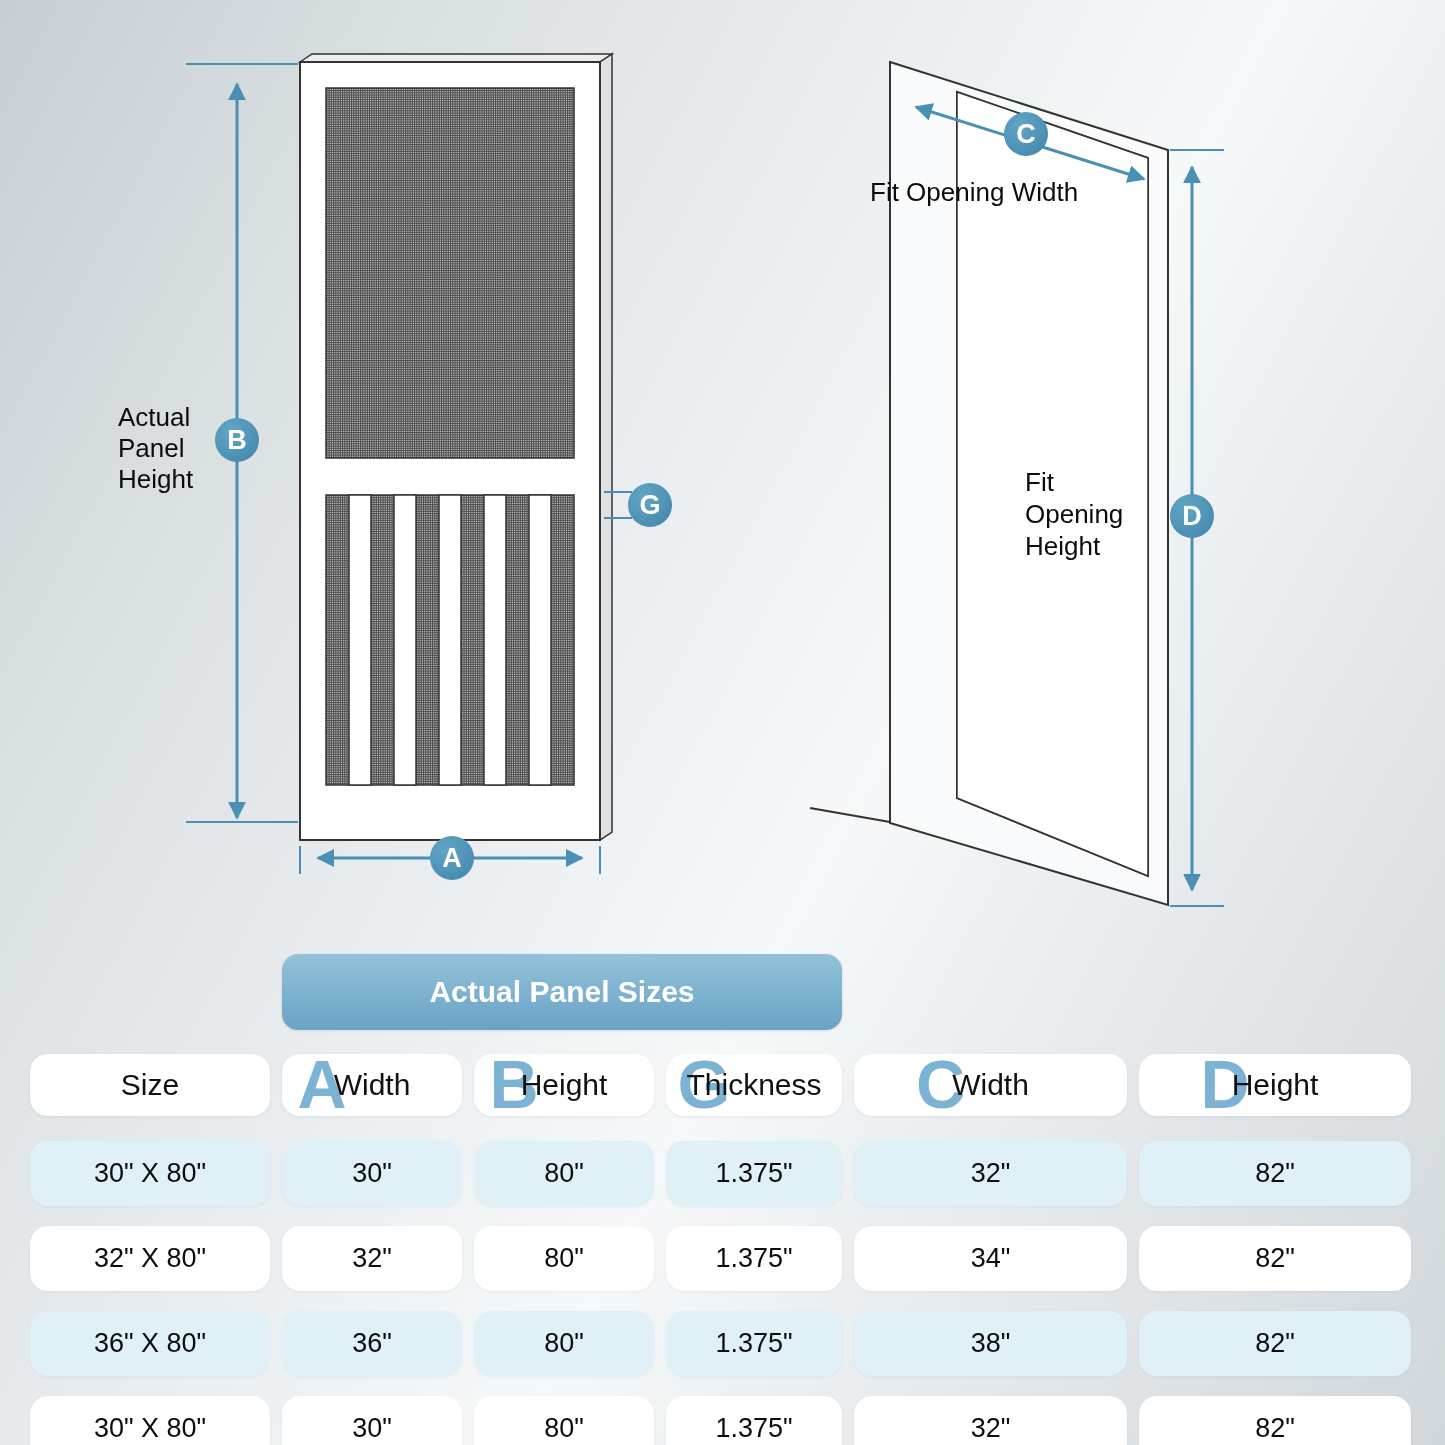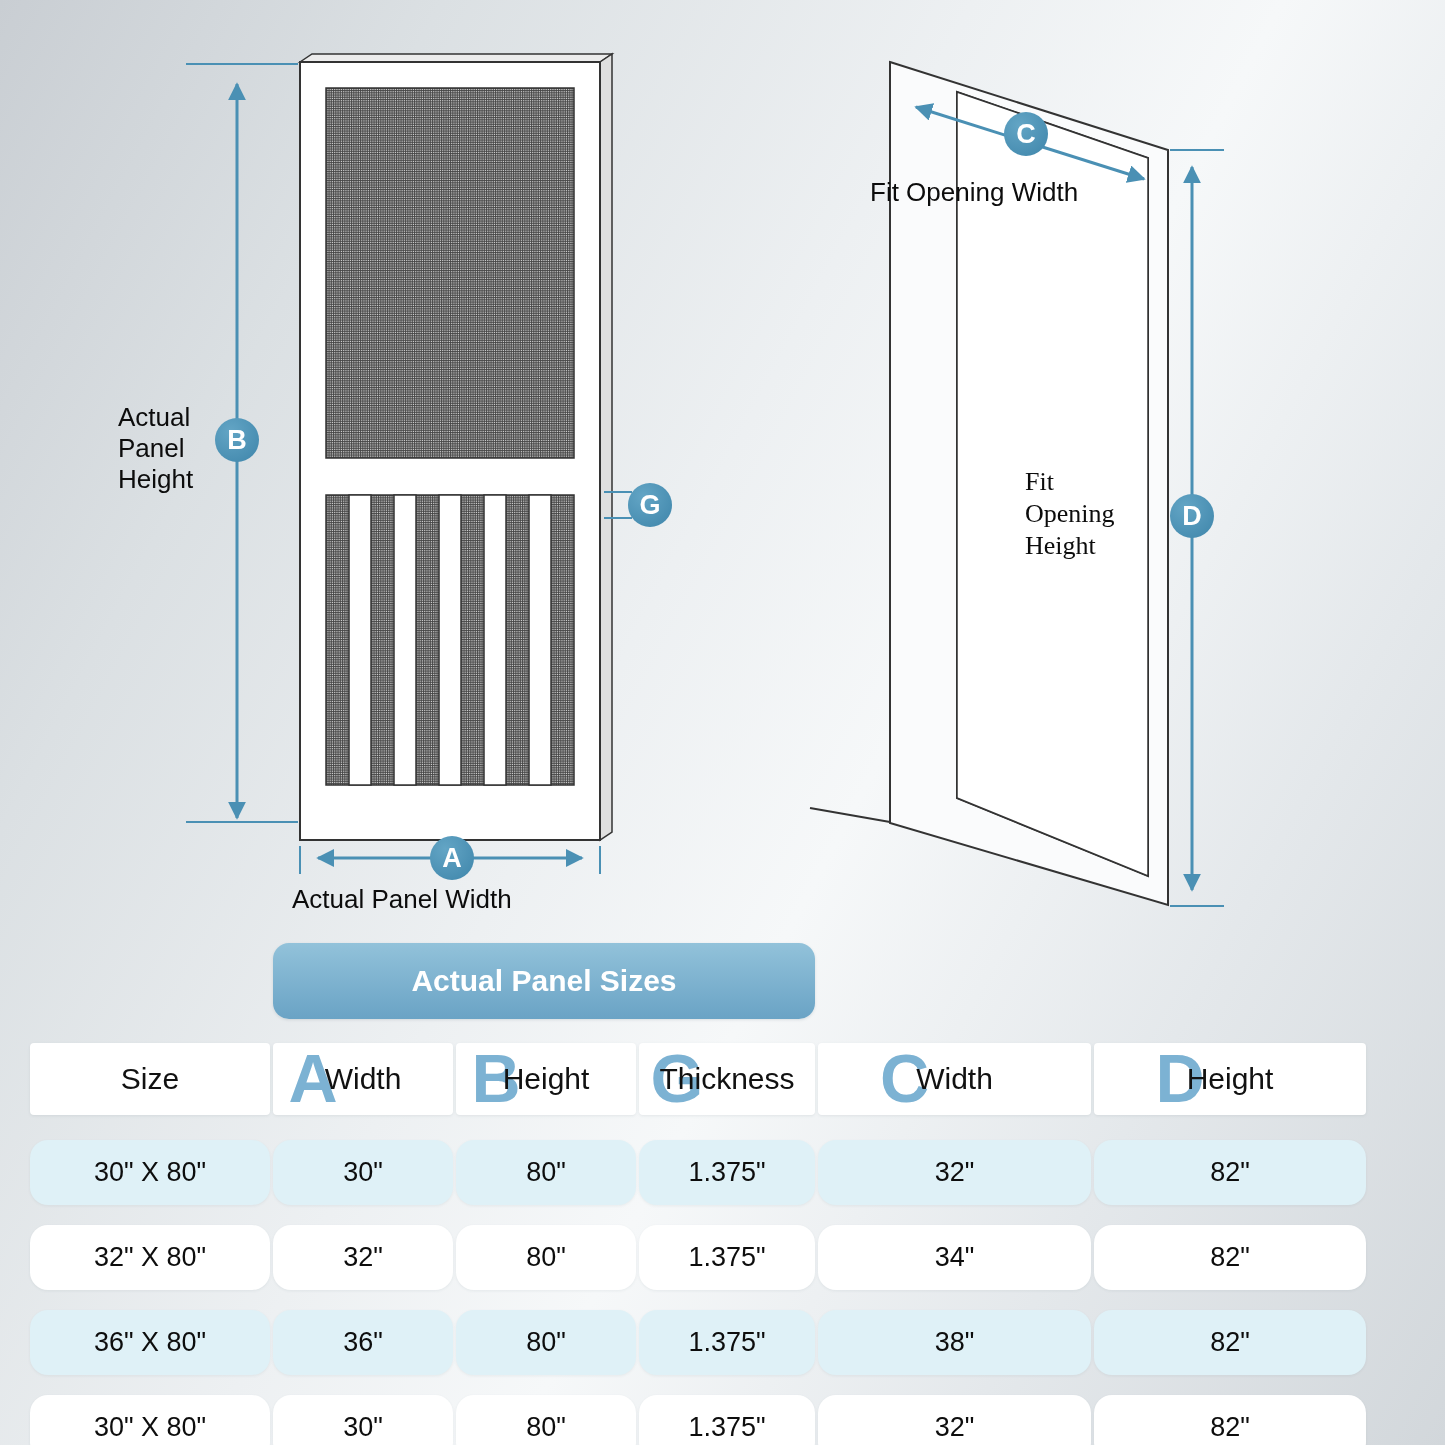--- a/index.html
+++ b/index.html
@@ -11,30 +11,30 @@
   .stage{position:absolute;left:0;top:0;width:1445px;height:940px;}
   .stage svg{position:absolute;left:0;top:0;}
   .marker{
     position:absolute;width:44px;height:44px;border-radius:50%;
     background:radial-gradient(circle at 35% 30%,#63a5c5,#3e85aa);
     color:#fff;font-weight:700;font-size:27px;
     display:flex;align-items:center;justify-content:center;
   }
   .dlabel{position:absolute;font-size:26px;text-align:left;white-space:pre-line;line-height:31px;color:#0c0c0c;}
   .table-area{position:absolute;left:30px;top:943px;width:1382px;}
-  .grid{display:grid;grid-template-columns:240px 180px 180px 176px 273px 272px;column-gap:3px;}
+  .grid{display:grid;grid-template-columns:240px 180px 180px 176px 273px 272px;column-gap:12px;margin-top:11px;}
   .ghead{margin-bottom:24px;}
   .pill-head{
     height:76px;border-radius:16px;display:flex;align-items:center;justify-content:center;
     background:linear-gradient(#92c2da,#6aa3c5);color:#fff;font-size:30px;font-weight:700;
     box-shadow:0 1px 3px rgba(60,85,100,.15);
   }
   .colhead{margin-bottom:25px;}
   .pill{
-    height:72px;border-radius:4px;background:#ffffff;position:relative;
+    height:62px;border-radius:18px;background:#ffffff;position:relative;
     display:flex;align-items:center;justify-content:center;
     box-shadow:0 1px 3px rgba(70,90,100,.10);overflow:hidden;
   }
   .pill .letter{
     position:absolute;left:calc(50% - 50px);top:50%;transform:translate(-50%,-52%);
     font-size:68px;font-weight:700;color:#7cb2d3;z-index:0;line-height:1;
   }
   .pill .word{position:relative;z-index:1;font-size:30px;font-weight:500;color:#111;}
   .drow{margin-bottom:20px;}
   .cell{
@@ -87,23 +87,22 @@
       <path d="M237,84 V818" stroke-width="3" marker-start="url(#ah)" marker-end="url(#ah)"></path>
       <path d="M318,858 H582" stroke-width="3" marker-start="url(#ah)" marker-end="url(#ah)"></path>
       <path d="M916,107 L1144,179" stroke-width="3" marker-start="url(#ah)" marker-end="url(#ah)"></path>
       <path d="M1192,167 V890" stroke-width="3" marker-start="url(#ah)" marker-end="url(#ah)"></path>
     </g>
   </svg>
 
   <div class="dlabel" style="left:118px;top:402px;width:112px;">Actual
 Panel
 Height</div>
-  <div class="dlabel" style="left:292px;top:884px;width:320px;">Actual Panel Width</div>
   <div class="dlabel" style="left:870px;top:177px;width:320px;">Fit Opening Width</div>
-  <div class="dlabel" style="left:1025px;top:466px;width:150px;line-height:32px;font-family:Liberation Serif, serif;">Fit
+  <div class="dlabel" style="left:1025px;top:466px;width:150px;line-height:32px;">Fit
 Opening
 Height</div>
 
   <div class="marker" style="left:215px;top:418px;">B</div>
   <div class="marker" style="left:430px;top:836px;">A</div>
   <div class="marker" style="left:628px;top:483px;">G</div>
   <div class="marker" style="left:1004px;top:112px;">C</div>
   <div class="marker" style="left:1170px;top:494px;">D</div>
 </div>
 

